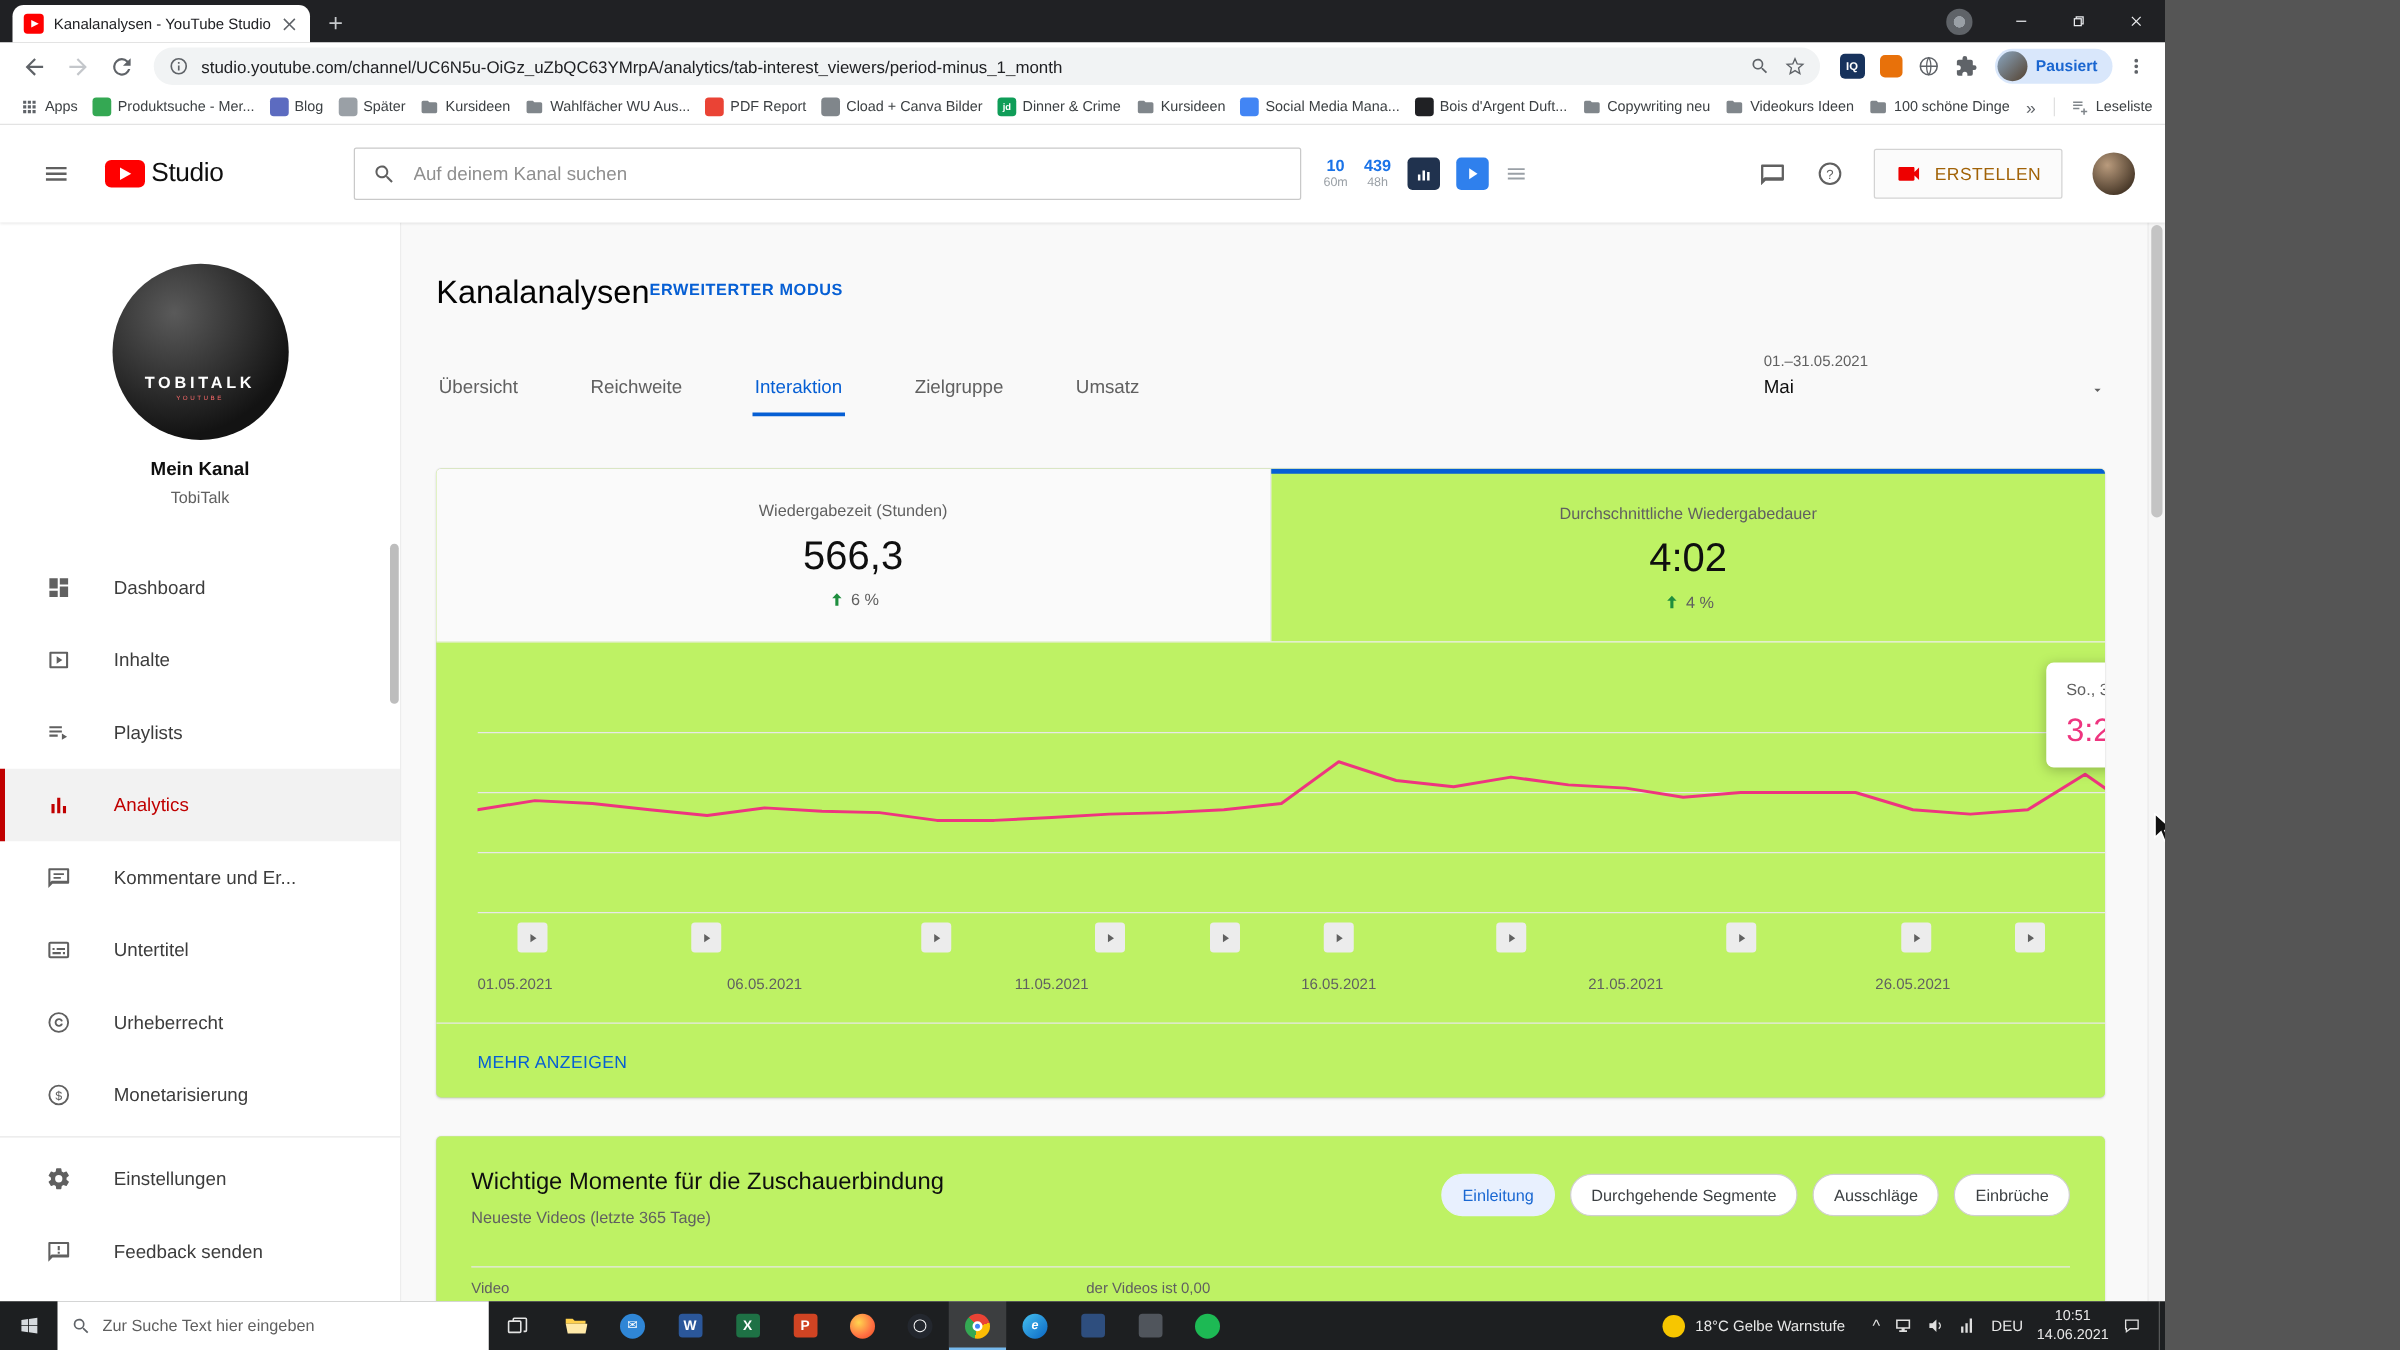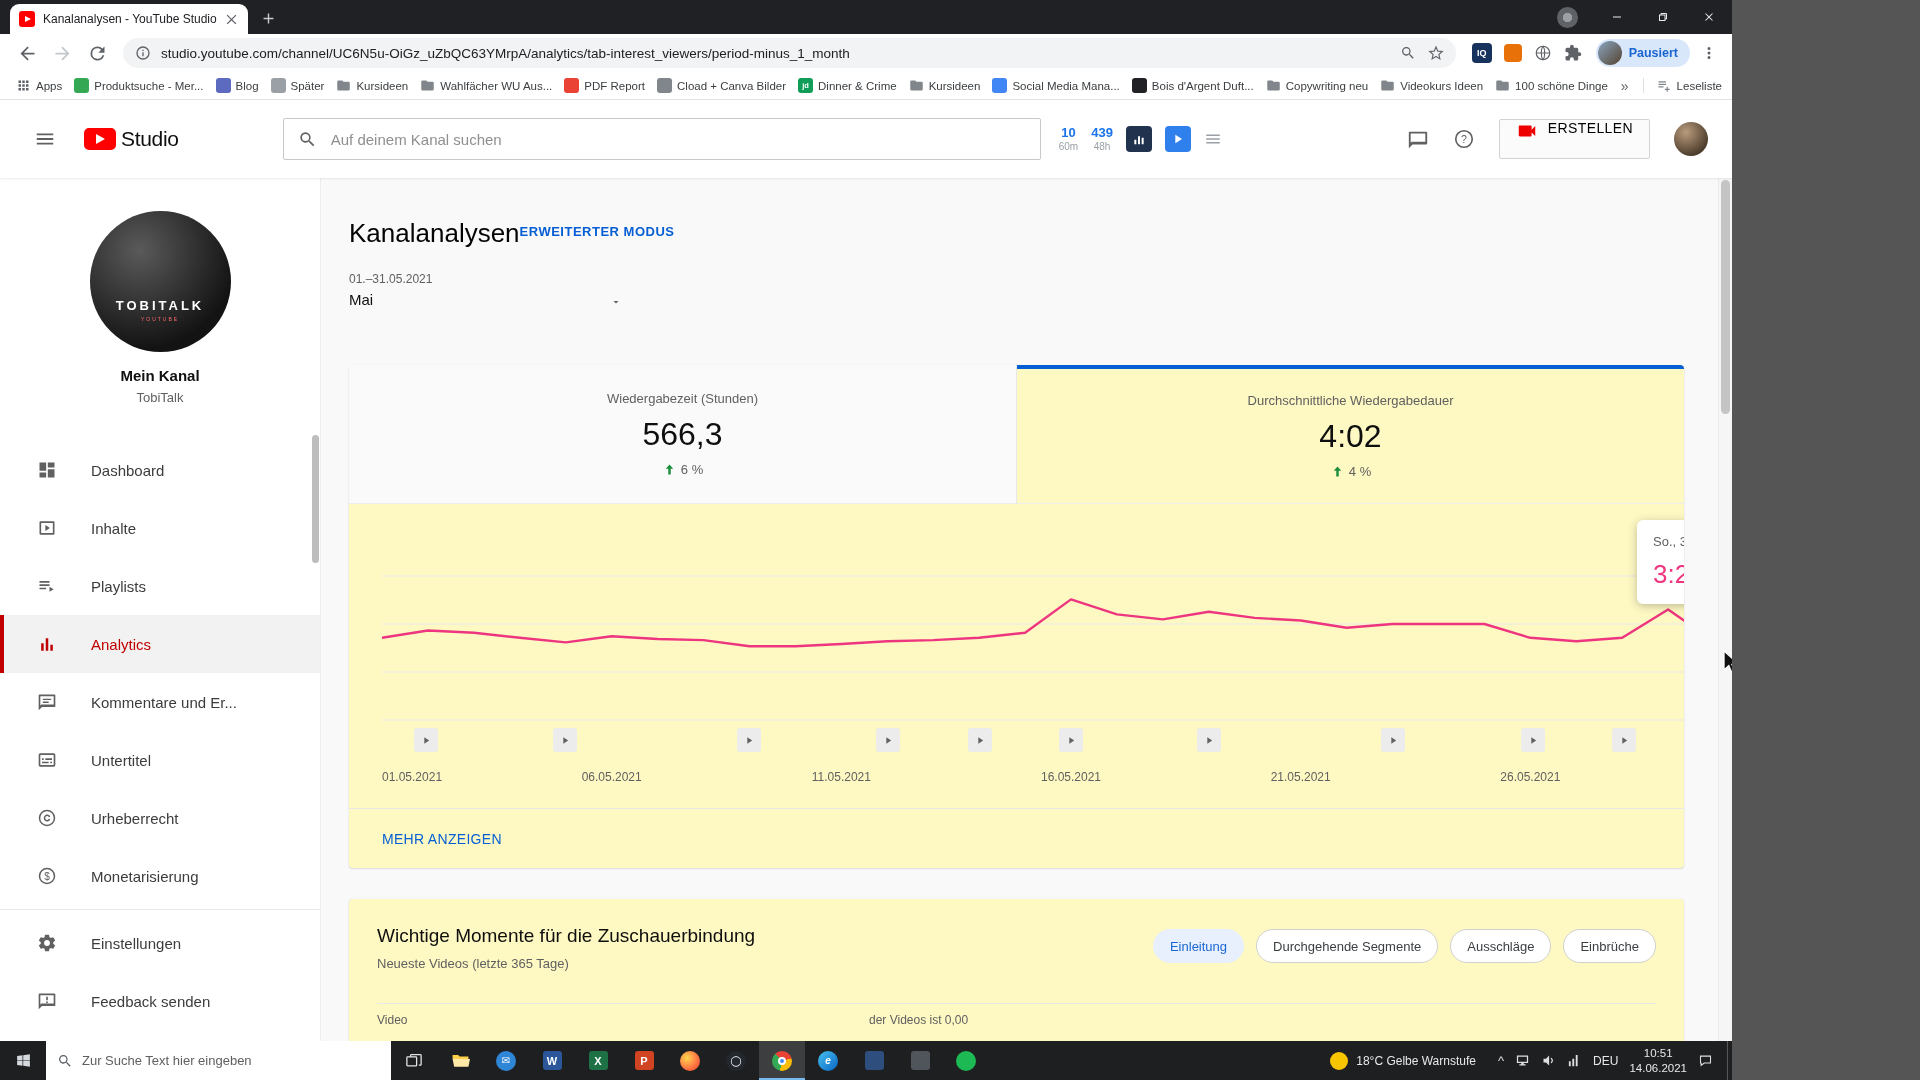--- a/index.html
+++ b/index.html
@@ -63,21 +63,21 @@
   .stats-widget{display:flex; align-items:center; gap:13px; margin-left:18px;}
   .stat-col{text-align:center; line-height:1.15;}
   .stat-val{font-size:13px; font-weight:bold; color:#1a73e8;}
   .stat-unit{font-size:10px; color:#9aa0a6;}
   .widget-ic{width:26px; height:26px; border-radius:4px; display:flex; align-items:center; justify-content:center;}
   .widget-dark{background:#20324e;}
   .widget-blue{background:#2f80ed;}
   .widget-menu{width:18px; height:18px; color:#9aa0a6;}
   .header-right{margin-left:auto; display:flex; align-items:center; gap:24px;}
   .hicon{width:22px; height:22px; color:#606060;}
-  .create-btn{display:flex; gap:10px; border:1px solid #d3d3d3; background:#fbfbfb; border-radius:2px; height:40px; padding:0 16px; font-size:14px; font-weight:500; color:#000000; letter-spacing:.4px; cursor:pointer; font-family:inherit;}
+  .create-btn{display:flex; align-items:center; gap:10px; border:1px solid #d3d3d3; background:#fbfbfb; border-radius:2px; height:40px; padding:12px 16px; font-size:14px; font-weight:500; color:#a16207; letter-spacing:.4px; cursor:pointer; font-family:inherit;}
   .cam-ic{width:22px; height:22px; color:#e00;}
   .header-avatar{width:34px; height:34px; border-radius:50%; background:radial-gradient(circle at 35% 30%, #b99b7d, #4a3a2a 75%);}
 
   .body-row{display:flex; height:863px;}
   .sidebar{width:321px; background:#fff; position:relative; border-right:1px solid #ededed; flex:none;}
   .channel-box{padding-top:33px; text-align:center;}
   .channel-avatar{width:141px; height:141px; border-radius:50%; margin:0 auto; background:radial-gradient(circle at 35% 28%, #5a5a5a, #131313 72%); display:flex; flex-direction:column; align-items:center; justify-content:flex-end; padding-bottom:30px; color:#fff; cursor:pointer;}
   .avatar-title{font-size:13px; font-weight:bold; letter-spacing:3px;}
   .avatar-sub{font-size:5px; letter-spacing:2px; color:#ff6b6b; margin-top:3px;}
   .channel-name{font-size:15px; font-weight:bold; color:#0f0f0f; margin-top:15px;}
@@ -98,21 +98,21 @@
   .adv-link{font-size:13px; font-weight:bold; letter-spacing:.5px; color:var(--blue); margin-top:10px; cursor:pointer; text-decoration:none;}
   .tabs-row{display:flex; justify-content:space-between; align-items:flex-end; margin-top:20px;}
   .ptabs{display:flex; gap:54px;}
   .ptab{padding:28px 2px 10px; font-size:15px; font-weight:500; color:#606060; border-bottom:3px solid transparent; cursor:pointer; line-height:20px;}
   .ptab.active{color:var(--blue); border-bottom-color:var(--blue);}
   .date-picker{display:flex; width:273px; justify-content:space-between; align-items:flex-end; margin-bottom:15px; cursor:pointer;}
   .dp-range{font-size:12px; color:#606060;}
   .dp-period{font-size:15px; color:#0f0f0f; margin-top:5px;}
   .caret-ic{width:12px; height:12px; color:#606060;}
 
-  .card{background:#fef9c3; border-radius:4px; box-shadow:0 1px 2px rgba(0,0,0,.12), 0 0 1px rgba(0,0,0,.1); overflow:hidden;}
+  .card{background:#bef264; border-radius:4px; box-shadow:0 1px 2px rgba(0,0,0,.12), 0 0 1px rgba(0,0,0,.1); overflow:hidden;}
   .card1{margin-top:42px;}
   .metric-tabs{height:139px; display:flex; border-bottom:1px solid #eee;}
   .mcell{flex:1; display:flex; flex-direction:column; align-items:center; justify-content:center; cursor:pointer;}
   .mcell:first-child{background:#fafafa; border-right:1px solid #e8e8e8;}
   .mcell.selected{border-top:4px solid var(--blue);}
   .m-label{font-size:13px; color:#606060;}
   .m-value{font-size:32px; color:#0f0f0f; margin-top:10px;}
   .m-change{display:flex; align-items:center; gap:4px; margin-top:9px; font-size:13px; color:#606060;}
   .up-ic{width:15px; height:15px; color:var(--green);}
 
@@ -548,20 +548,27 @@
         <div class="side-scroll-thumb"></div>
       </aside>
 
       <main class="content">
         <div class="page-head">
           <h1>Kanalanalysen</h1>
           <a class="adv-link">ERWEITERTER MODUS</a>
         </div>
 
         <div class="tabs-row">
+          <div class="ptabs" id="ptabs">
+              <div class="ptab">Übersicht</div>
+              <div class="ptab">Reichweite</div>
+              <div class="ptab active">Interaktion</div>
+              <div class="ptab">Zielgruppe</div>
+              <div class="ptab">Umsatz</div>
+            </div>
           <div class="date-picker">
             <div>
               <div class="dp-range">01.–31.05.2021</div>
               <div class="dp-period">Mai</div>
             </div>
             <span class="caret-ic icon">
                 <svg viewBox="0 0 24 24" width="100%" height="100%" fill="currentColor" xmlns="http://www.w3.org/2000/svg">
                   <path d="M7 10l5 5 5-5z"></path>
                 </svg>
               </span>

